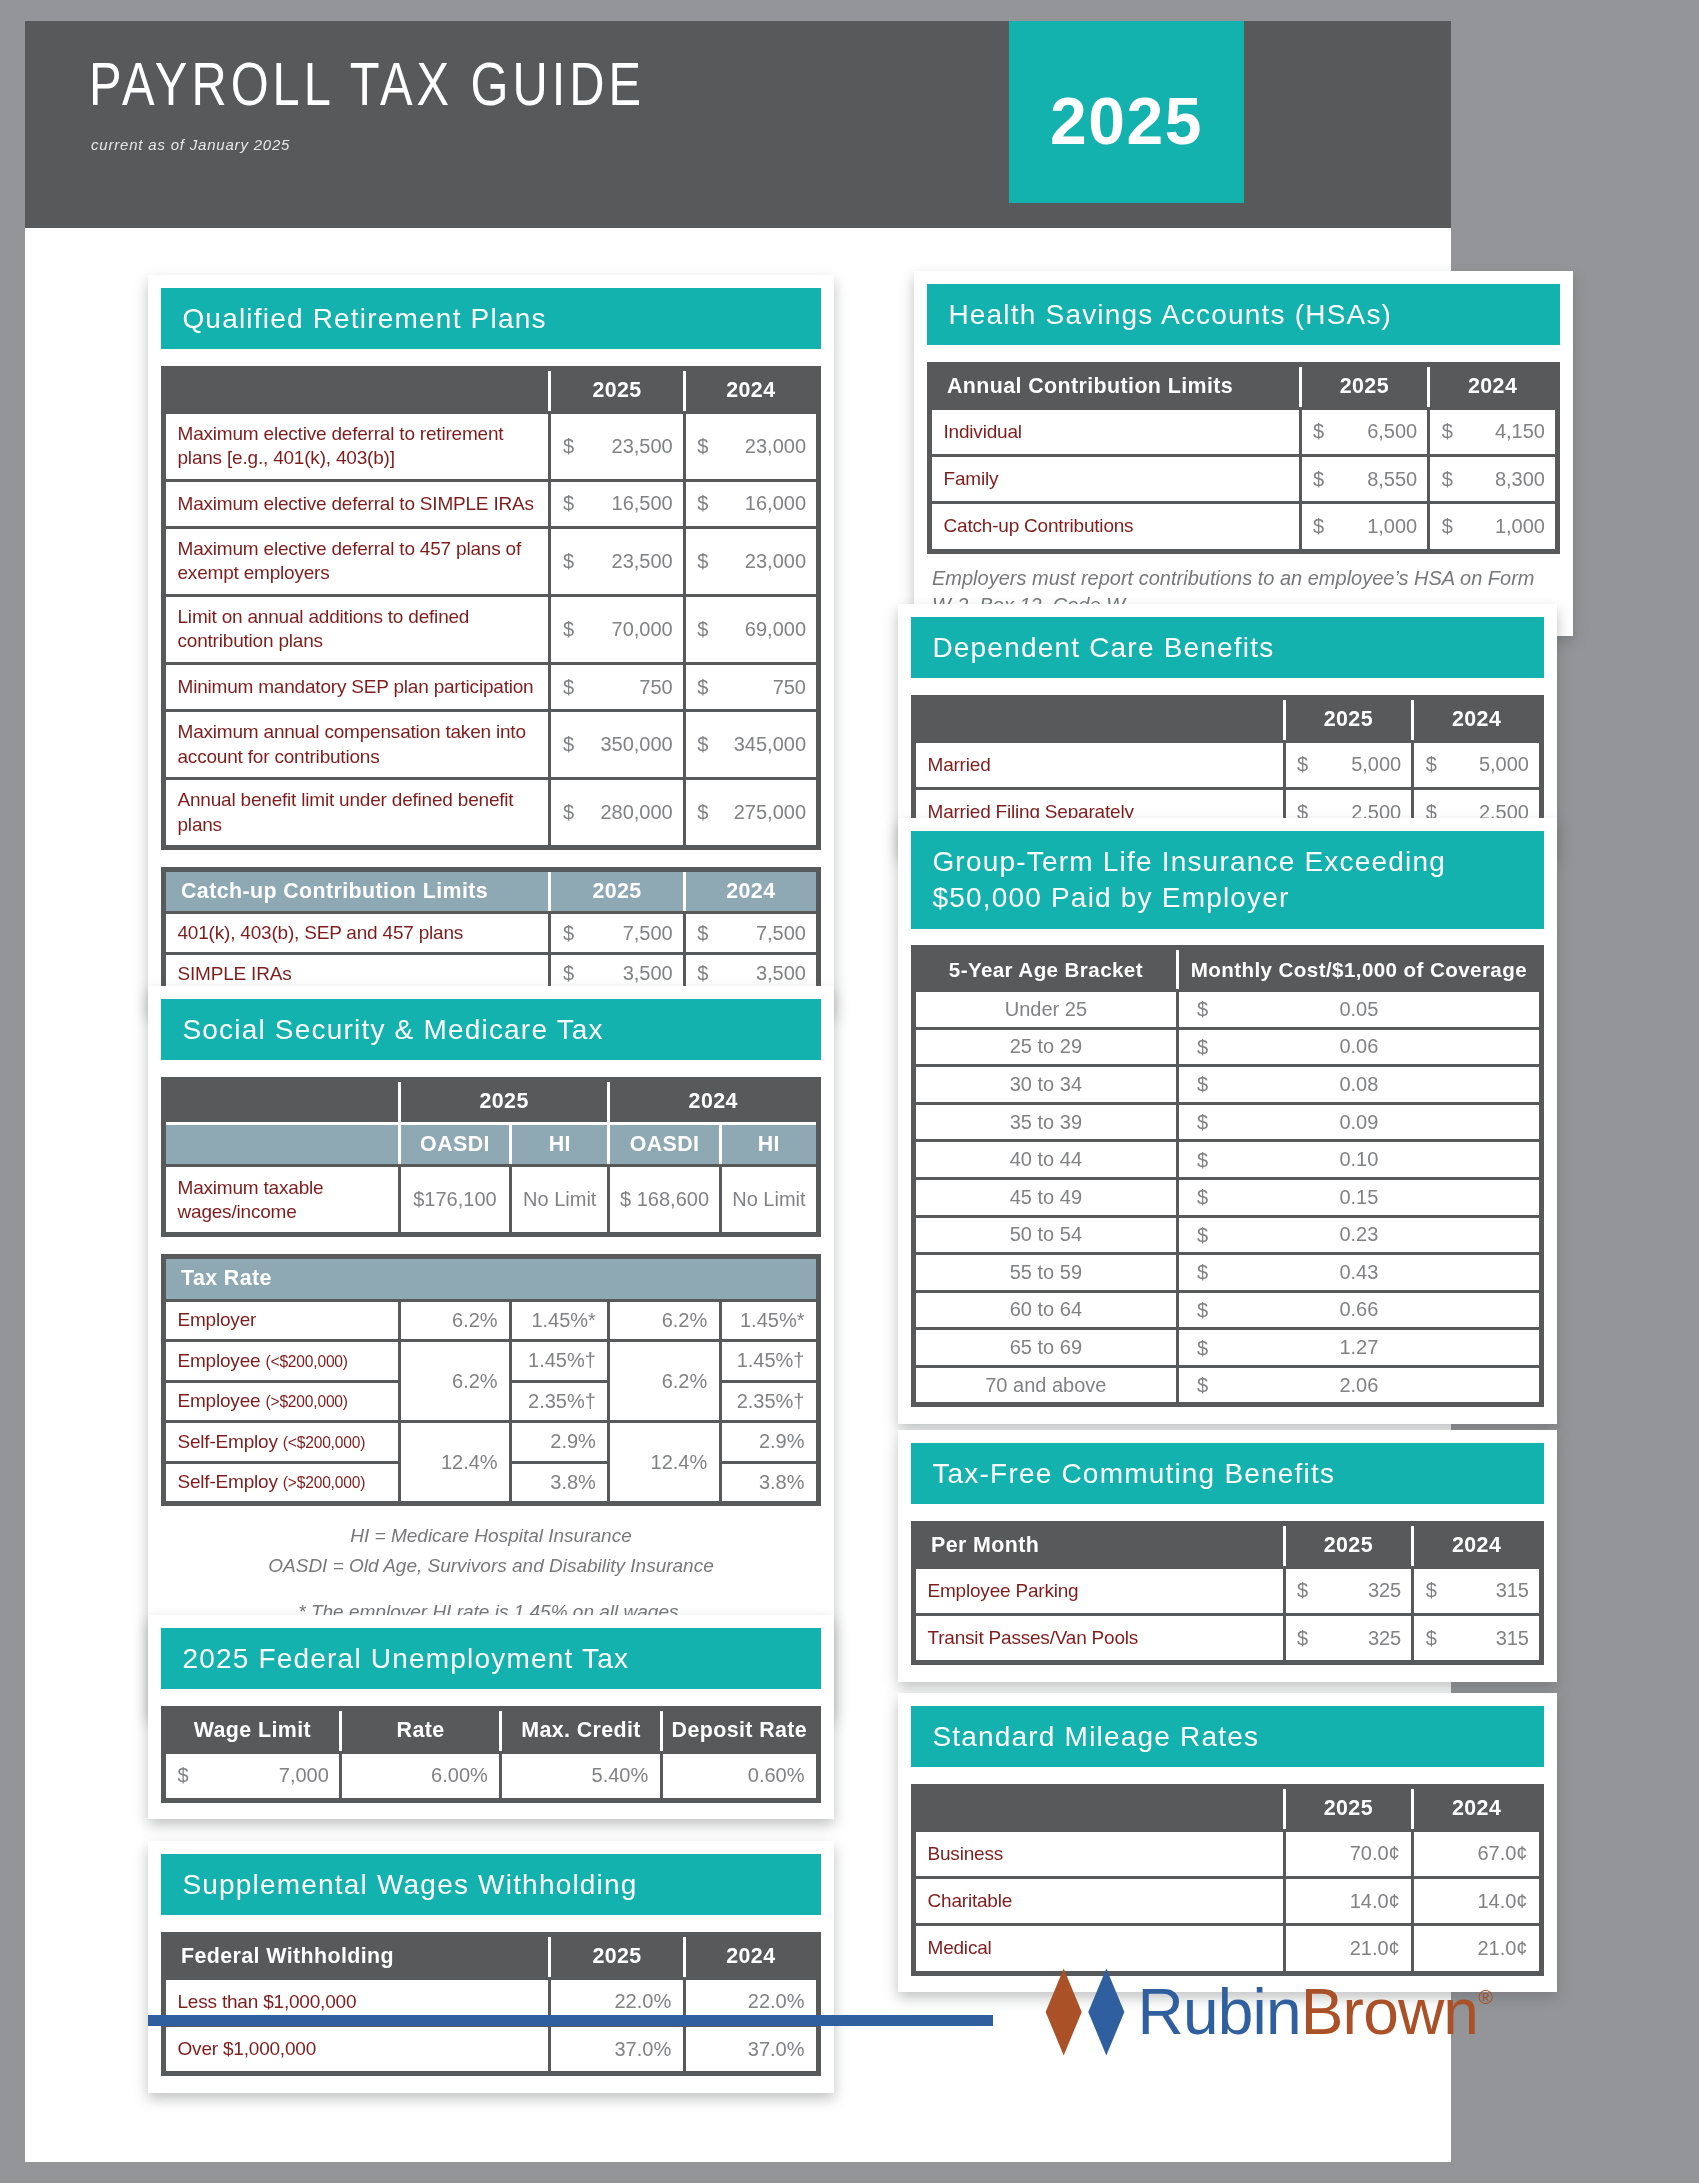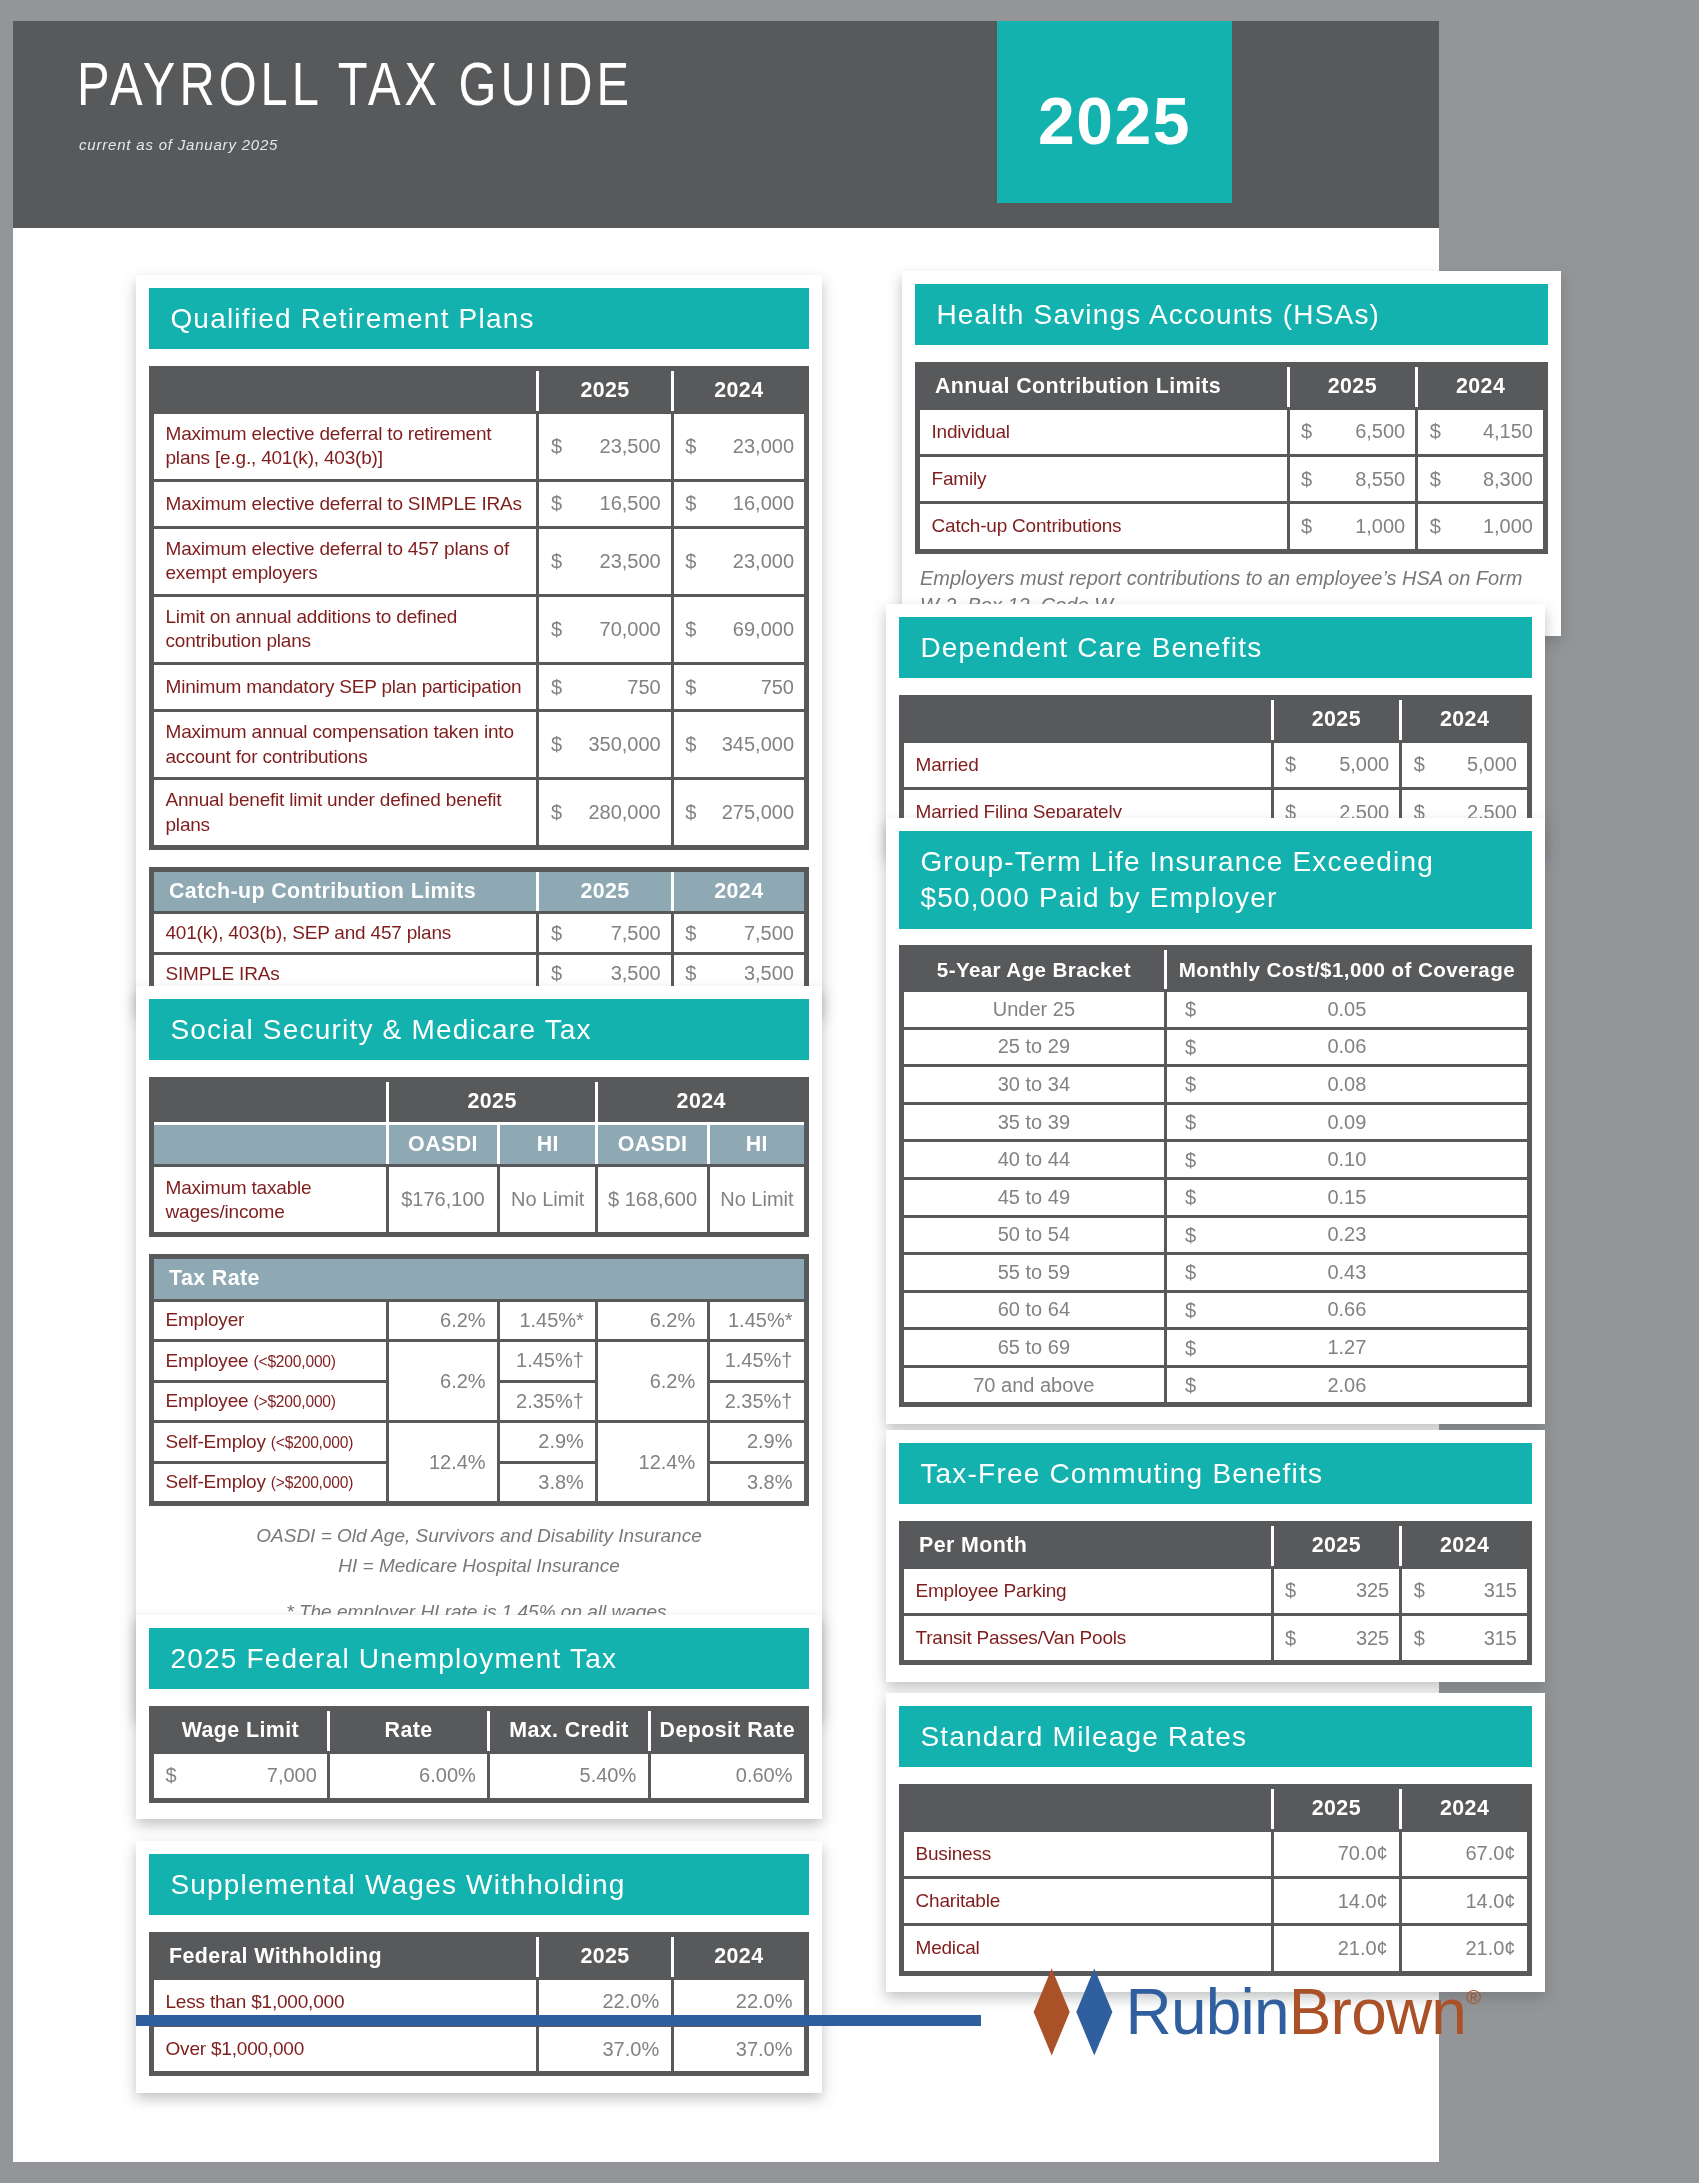--- a/index.html
+++ b/index.html
@@ -2,21 +2,21 @@
 <html style="font-size:13px"><head>
 <meta charset="utf-8">
 <style>
   html,body { margin:0; padding:0; background:#ffffff; }
   .page {
     position:relative; width:1700px; height:2183px;
     background:#939598; overflow:hidden;
     font-family:"Liberation Sans", sans-serif;
   }
   .frame-inner {
-    position:absolute; left:13px; top:21.4px; width:1426px; height:2141px;
+    position:absolute; left:25px; top:21.4px; width:1426px; height:2141px;
     background:#ffffff;
   }
 
   
   .masthead { position:absolute; left:0; top:0; width:100%; height:207px; background:#58595B; }
   .masthead-title {
     position:absolute; left:64px; top:28px;
     font-size:61px; color:#ffffff; letter-spacing:5px; white-space:nowrap;
     transform:scaleX(0.8); transform-origin:left top;
   }
@@ -342,22 +342,22 @@
         </tr>
         <tr>
           <td class="lbl"><span>Self-Employ</span> <span class="q">(&gt;$200,000)</span></td>
           <td class="pct">3.8%</td>
           <td class="pct">3.8%</td>
         </tr>
       </tbody>
         </table>
 
       <div class="ssm-notes">
+        <p>HI = Medicare Hospital Insurance</p>
         <p>OASDI = Old Age, Survivors and Disability Insurance</p>
-        <p>HI = Medicare Hospital Insurance</p>
         <p class="sp">* The employer HI rate is 1.45% on all wages.</p>
         <p class="sp">† The 2024-25 employee HI rate is 1.45% on all wages plus an additional 0.9% on wages over $200,000.</p>
       </div>
     </section>
 
     <section class="card left" id="card-fut">
       <div class="sec-head">2025 Federal Unemployment Tax</div>
       <table class="tbl">
         <colgroup>
             <col style="width:27%">

